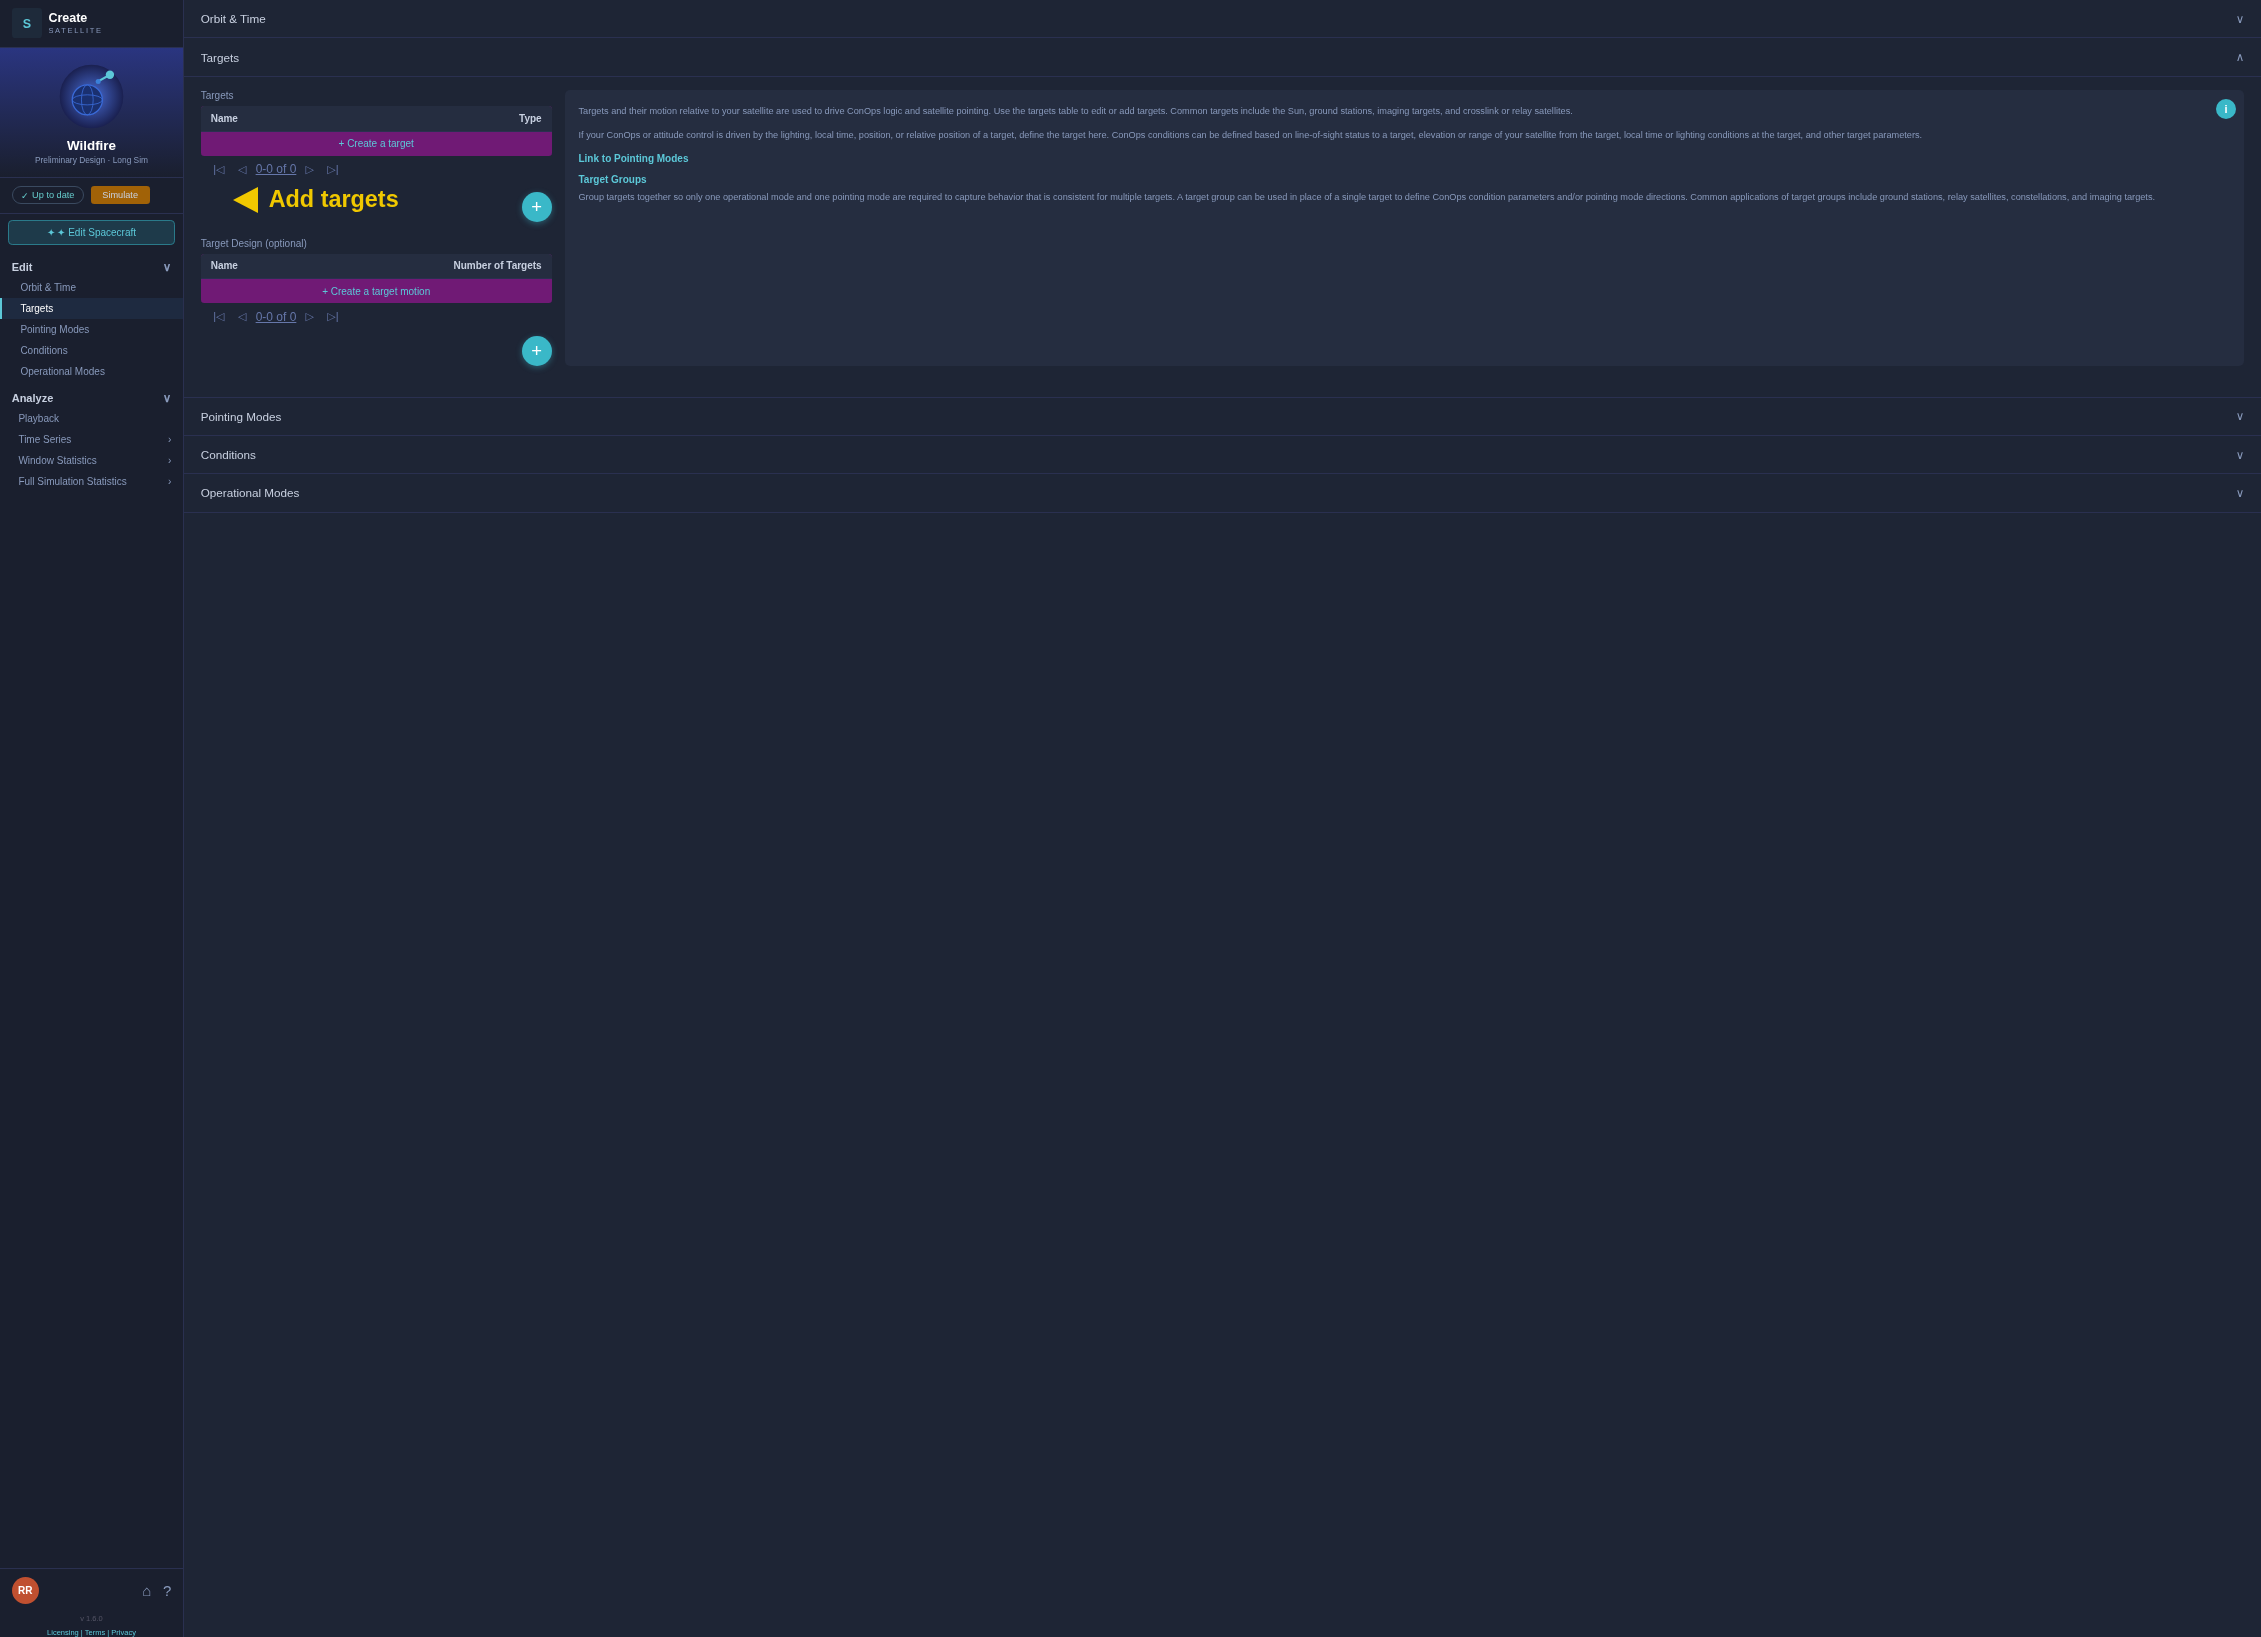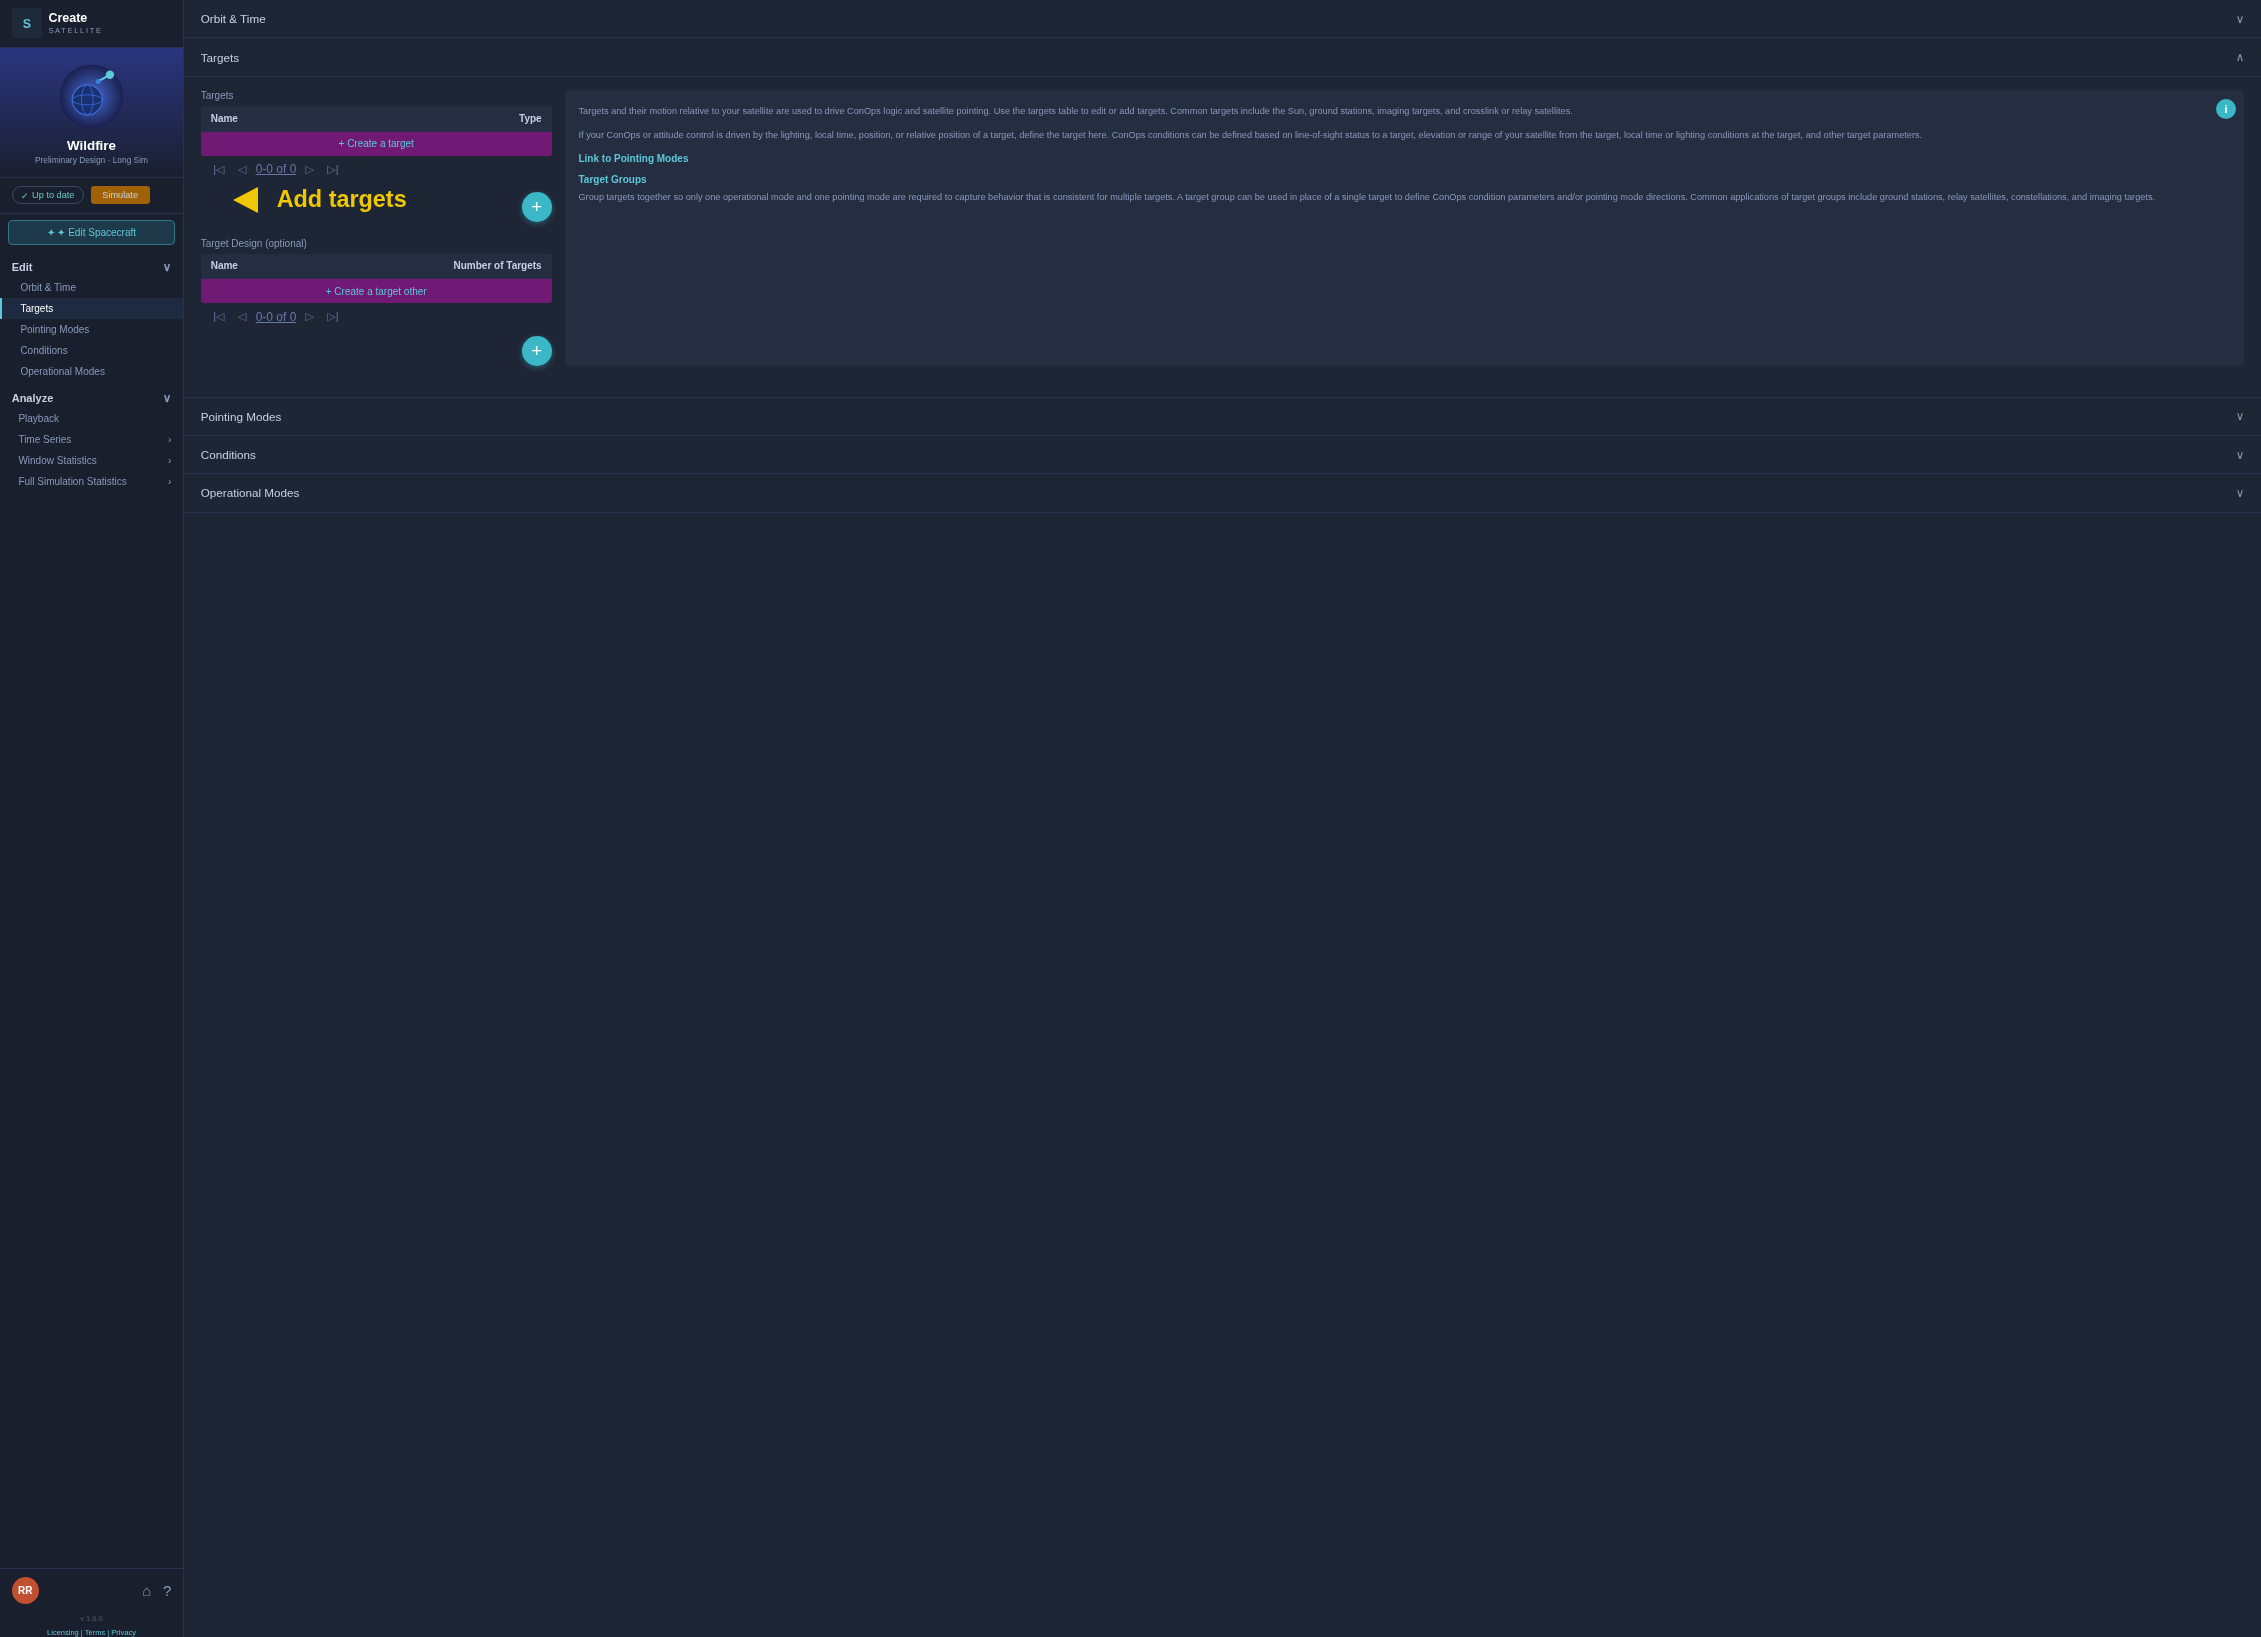--- a/index.html
+++ b/index.html
@@ -522,38 +522,38 @@
             <button class="pagination-btn">|◁</button>
             <button class="pagination-btn">◁</button>
             <span class="pagination-info">0-0 of 0</span>
             <button class="pagination-btn">▷</button>
             <button class="pagination-btn">▷|</button>
           </div>
 
           <div style="position:relative; display:flex; align-items:center; height:42px;">
             <button class="add-btn">+</button>
 
-            <div class="add-targets-annotation" style="position:absolute; left:32px; top:4.2px; display:flex; align-items:center; gap:19px;">
+            <div class="add-targets-annotation" style="position:absolute; left:32px; top:4.2px; display:flex; align-items:center; gap:11px;">
               <div class="arrow-right"></div>
               <span class="annotation-label">Add targets</span>
             </div>
           </div>
 
           <div class="target-groups-section">
             <div class="table-label">Target Design (optional)</div>
             <table class="data-table">
               <thead>
                 <tr>
                   <th>Name</th>
                   <th class="right">Number of Targets</th>
                 </tr>
               </thead>
               <tbody>
                 <tr class="create-row">
-                  <td colspan="2">+ Create a target other</td>
+                  <td colspan="2">+ Create a target motion</td>
                 </tr>
               </tbody>
             </table>
             <div class="pagination-row">
               <button class="pagination-btn">|◁</button>
               <button class="pagination-btn">◁</button>
               <span class="pagination-info">0-0 of 0</span>
               <button class="pagination-btn">▷</button>
               <button class="pagination-btn">▷|</button>
             </div>

